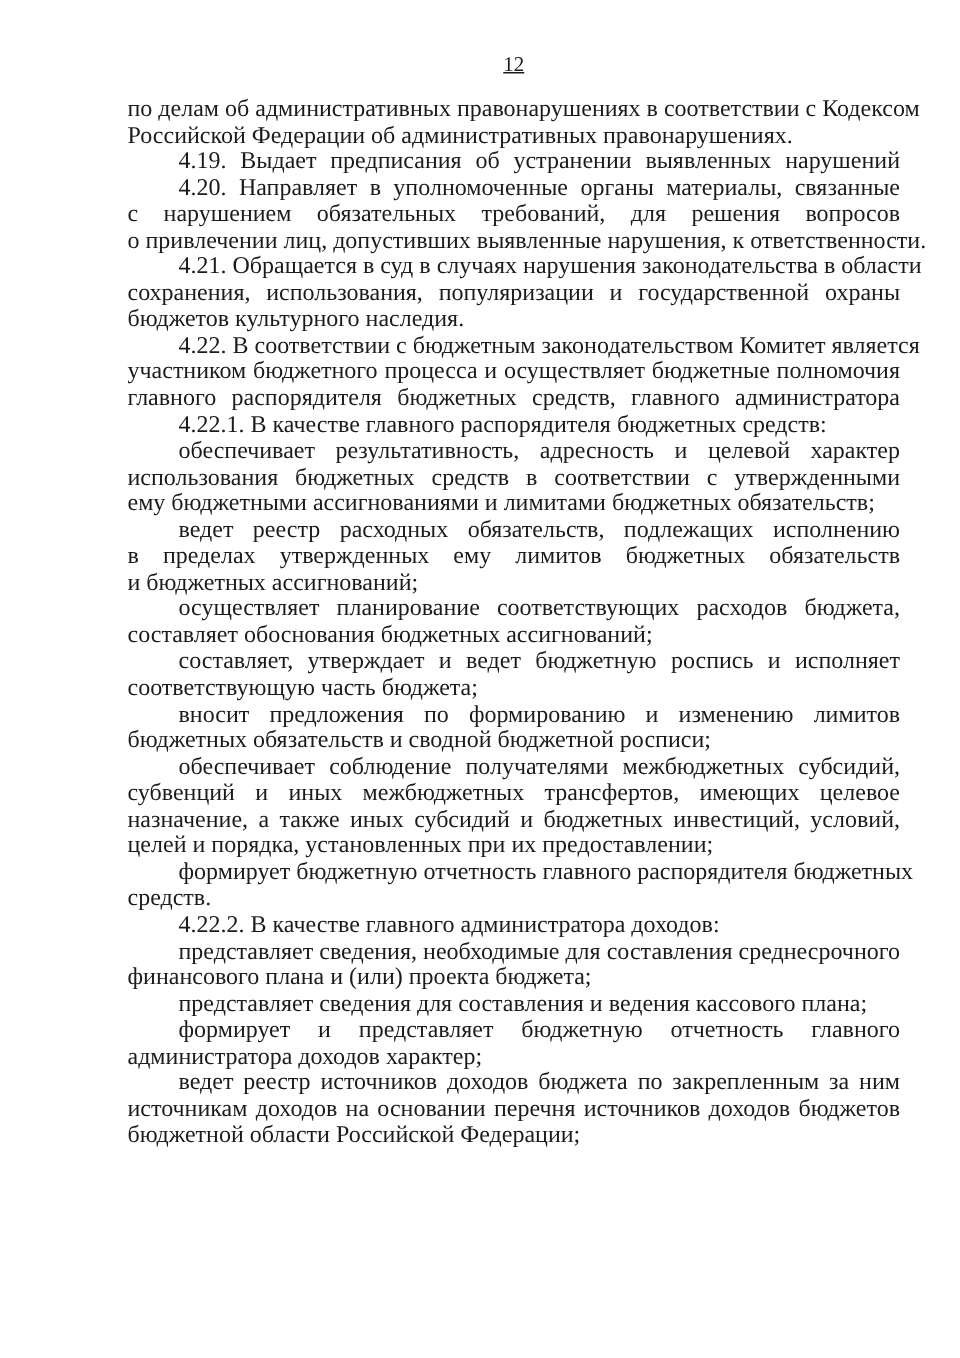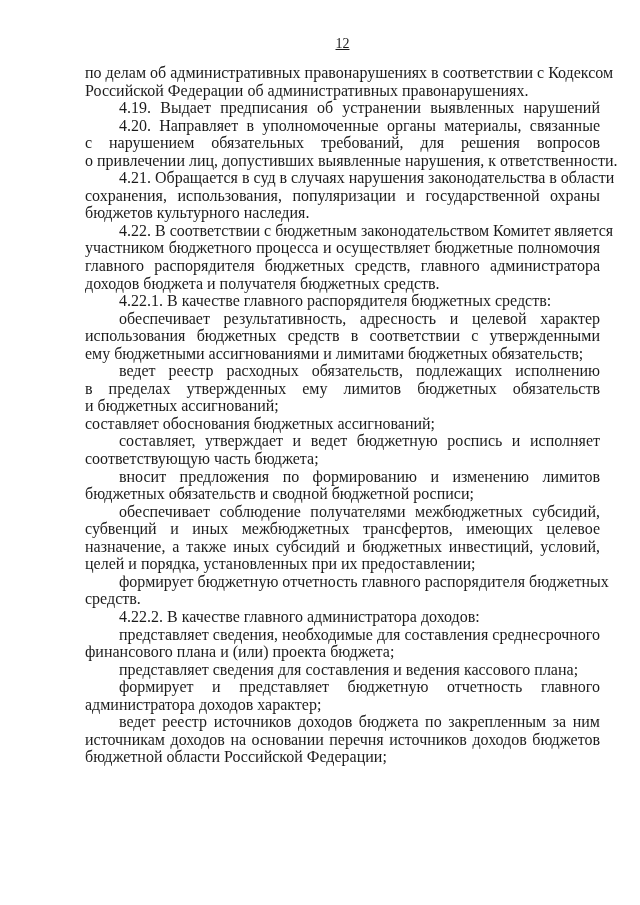--- a/index.html
+++ b/index.html
@@ -73,36 +73,36 @@
       </div>
       <div class="para">
         <div class="line fill indent">4.21. Обращается в суд в случаях нарушения законодательства в области</div>
         <div class="line fill">сохранения, использования, популяризации и государственной охраны</div>
         <div class="line last">бюджетов культурного наследия.</div>
       </div>
       <div class="para">
         <div class="line fill indent">4.22. В соответствии с бюджетным законодательством Комитет является</div>
         <div class="line fill">участником бюджетного процесса и осуществляет бюджетные полномочия</div>
         <div class="line fill">главного распорядителя бюджетных средств, главного администратора</div>
-        <div class="line last">доходов бюджета и получателя бюджетных средств.</div>
       </div>
       <div class="para">
         <div class="line last indent">4.22.1. В качестве главного распорядителя бюджетных средств:</div>
       </div>
       <div class="para">
         <div class="line fill indent">обеспечивает результативность, адресность и целевой характер</div>
         <div class="line fill">использования бюджетных средств в соответствии с утвержденными</div>
         <div class="line last">ему бюджетными ассигнованиями и лимитами бюджетных обязательств;</div>
       </div>
       <div class="para">
         <div class="line fill indent">ведет реестр расходных обязательств, подлежащих исполнению</div>
         <div class="line fill">в пределах утвержденных ему лимитов бюджетных обязательств</div>
         <div class="line last">и бюджетных ассигнований;</div>
       </div>
       <div class="para">
+        <div class="line fill indent">осуществляет планирование соответствующих расходов бюджета,</div>
         <div class="line last">составляет обоснования бюджетных ассигнований;</div>
       </div>
       <div class="para">
         <div class="line fill indent">составляет, утверждает и ведет бюджетную роспись и исполняет</div>
         <div class="line last">соответствующую часть бюджета;</div>
       </div>
       <div class="para">
         <div class="line fill indent">вносит предложения по формированию и изменению лимитов</div>
         <div class="line last">бюджетных обязательств и сводной бюджетной росписи;</div>
       </div>

